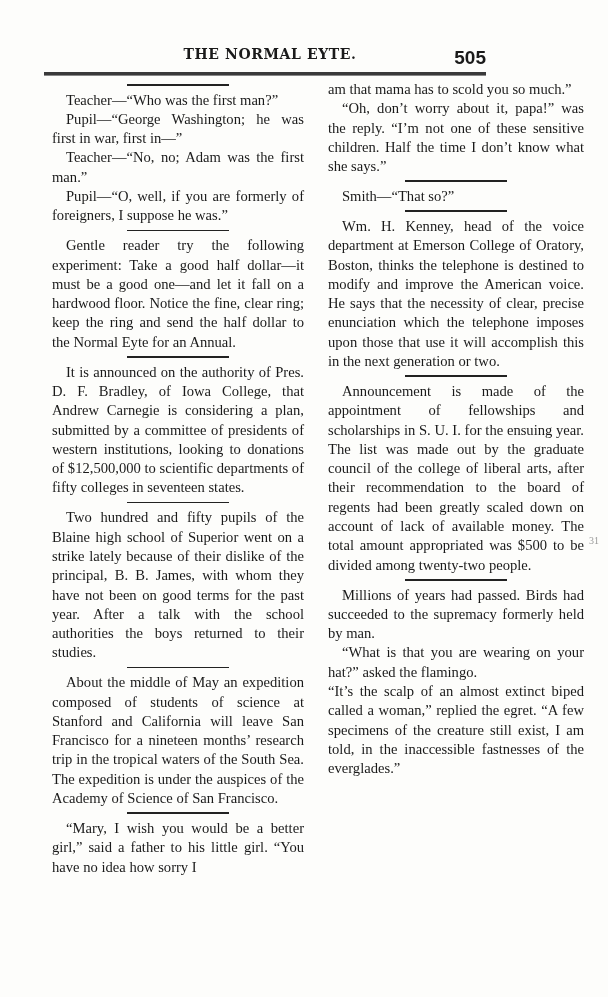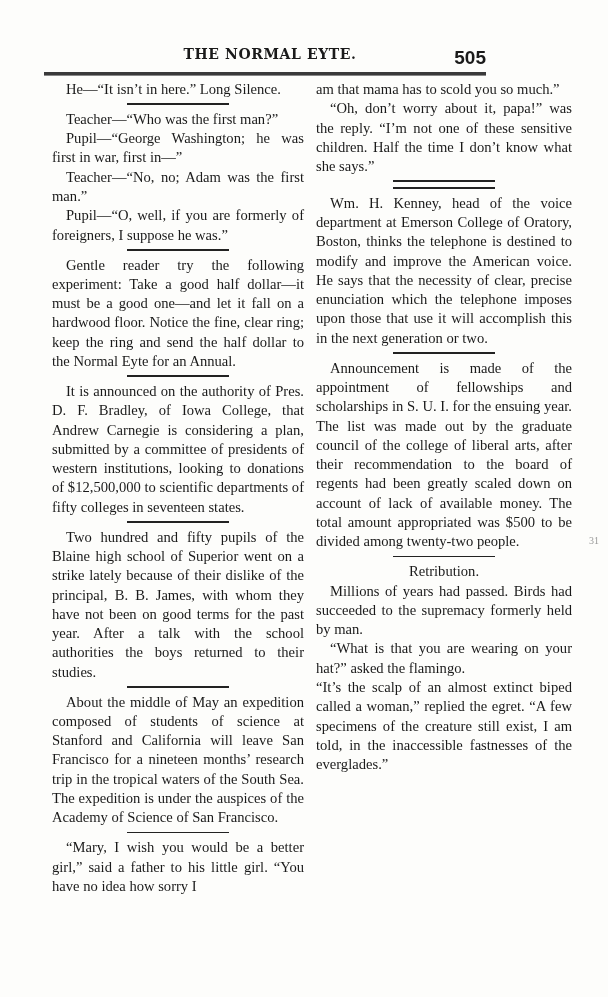--- a/index.html
+++ b/index.html
@@ -25,21 +25,21 @@
   .header-rule {
     position: absolute; left: 44px; top: 72px; width: 442px; height: 3px;
     background: #3a3a3a; border-bottom: 1px solid #888;
   }
   .column {
     position: absolute; top: 80px; width: 252px;
     font-size: 14.6px; line-height: 19.3px;
     text-align: justify;
   }
   .col-left { left: 52px; }
-  .col-right { left: 316px; width: 256px; }
+  .col-right { left: 328px; width: 256px; }
   .para { margin: 0; text-indent: 14px; }
   .para.noindent { text-indent: 0; }
   .sep {
     width: 102px; height: 1.6px; background: #222;
     margin: 4px auto 5px auto;
   }
   .heading {
     text-align: center; font-size: 14.6px; margin: 0;
   }
   .margin-mark {
@@ -49,21 +49,20 @@
 </head>
 <body>
 
 <div class="header">
   <div class="running-title">THE NORMAL EYTE.</div>
   <div class="page-number">505</div>
 </div>
 <div class="header-rule"></div>
 
 <div class="column col-left">
-  <p class="para">He—“It isn’t in here.” Long Silence.</p>
   <div class="sep"></div>
   <p class="para">Teacher—“Who was the first man?”</p>
   <p class="para">Pupil—“George Washington; he was first in war, first in—”</p>
   <p class="para">Teacher—“No, no; Adam was the first man.”</p>
   <p class="para">Pupil—“O, well, if you are formerly of foreigners, I suppose he was.”</p>
   <div class="sep"></div>
   <p class="para">Gentle reader try the following experiment: Take a good half dollar—it must be a good one—and let it fall on a hardwood floor. Notice the fine, clear ring; keep the ring and send the half dollar to the Normal Eyte for an Annual.</p>
   <div class="sep"></div>
   <p class="para">It is announced on the authority of Pres. D. F. Bradley, of Iowa College, that Andrew Carnegie is considering a plan, submitted by a committee of presidents of western institutions, looking to donations of $12,500,000 to scientific departments of fifty colleges in seventeen states.</p>
   <div class="sep"></div>
@@ -71,24 +70,24 @@
   <div class="sep"></div>
   <p class="para">About the middle of May an expedition composed of students of science at Stanford and California will leave San Francisco for a nineteen months’ research trip in the tropical waters of the South Sea. The expedition is under the auspices of the Academy of Science of San Francisco.</p>
   <div class="sep"></div>
   <p class="para">“Mary, I wish you would be a better girl,” said a father to his little girl. “You have no idea how sorry I</p>
 </div>
 
 <div class="column col-right">
   <p class="para noindent">am that mama has to scold you so much.”</p>
   <p class="para">“Oh, don’t worry about it, papa!” was the reply. “I’m not one of these sensitive children. Half the time I don’t know what she says.”</p>
   <div class="sep"></div>
+  <p class="para">Smith—“That so?”</p>
   <div class="sep"></div>
   <p class="para">Wm. H. Kenney, head of the voice department at Emerson College of Oratory, Boston, thinks the telephone is destined to modify and improve the American voice. He says that the necessity of clear, precise enunciation which the telephone imposes upon those that use it will accomplish this in the next generation or two.</p>
   <div class="sep"></div>
   <p class="para">Announcement is made of the appointment of fellowships and scholarships in S. U. I. for the ensuing year. The list was made out by the graduate council of the college of liberal arts, after their recommendation to the board of regents had been greatly scaled down on account of lack of available money. The total amount appropriated was $500 to be divided among twenty-two people.</p>
   <div class="sep"></div>
-  <p class="heading">Retribution.</p>
   <p class="para">Millions of years had passed. Birds had succeeded to the supremacy formerly held by man.</p>
   <p class="para">“What is that you are wearing on your hat?” asked the flamingo.</p>
   <p class="para noindent">“It’s the scalp of an almost extinct biped called a woman,” replied the egret. “A few specimens of the creature still exist, I am told, in the inaccessible fastnesses of the everglades.”</p>
 </div>
 
 <div class="margin-mark">31</div>
 
 </body></html>

